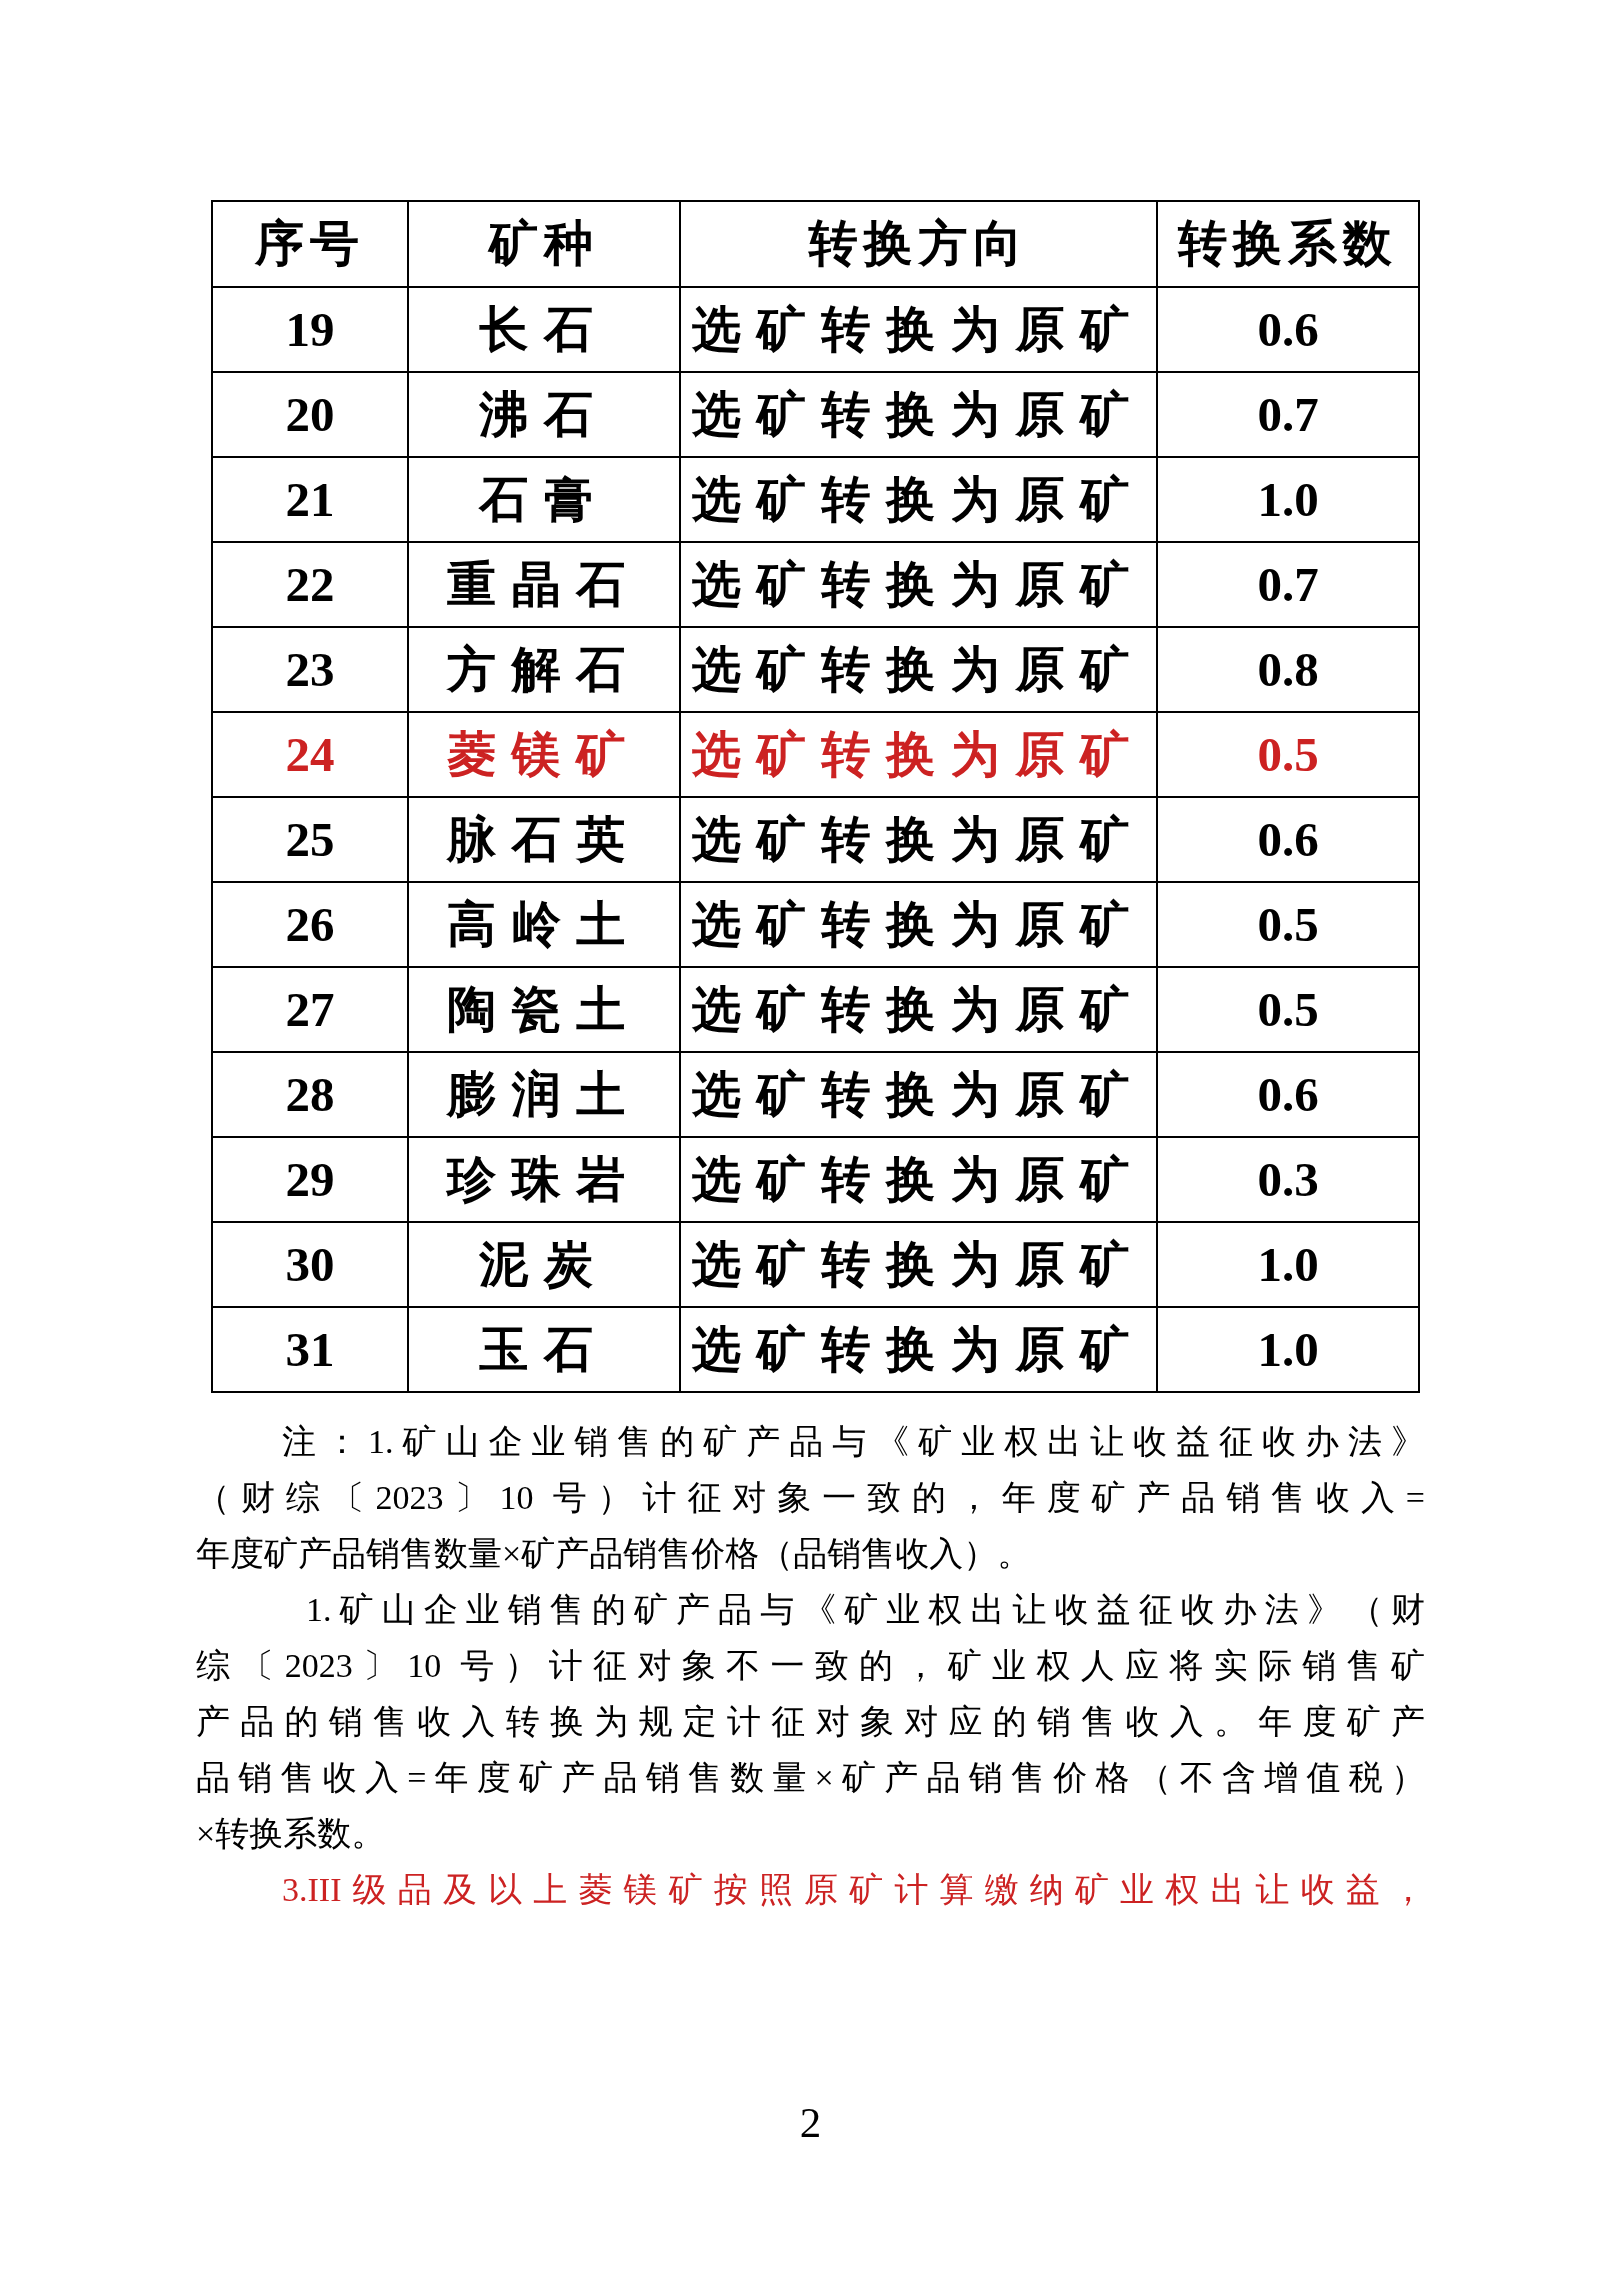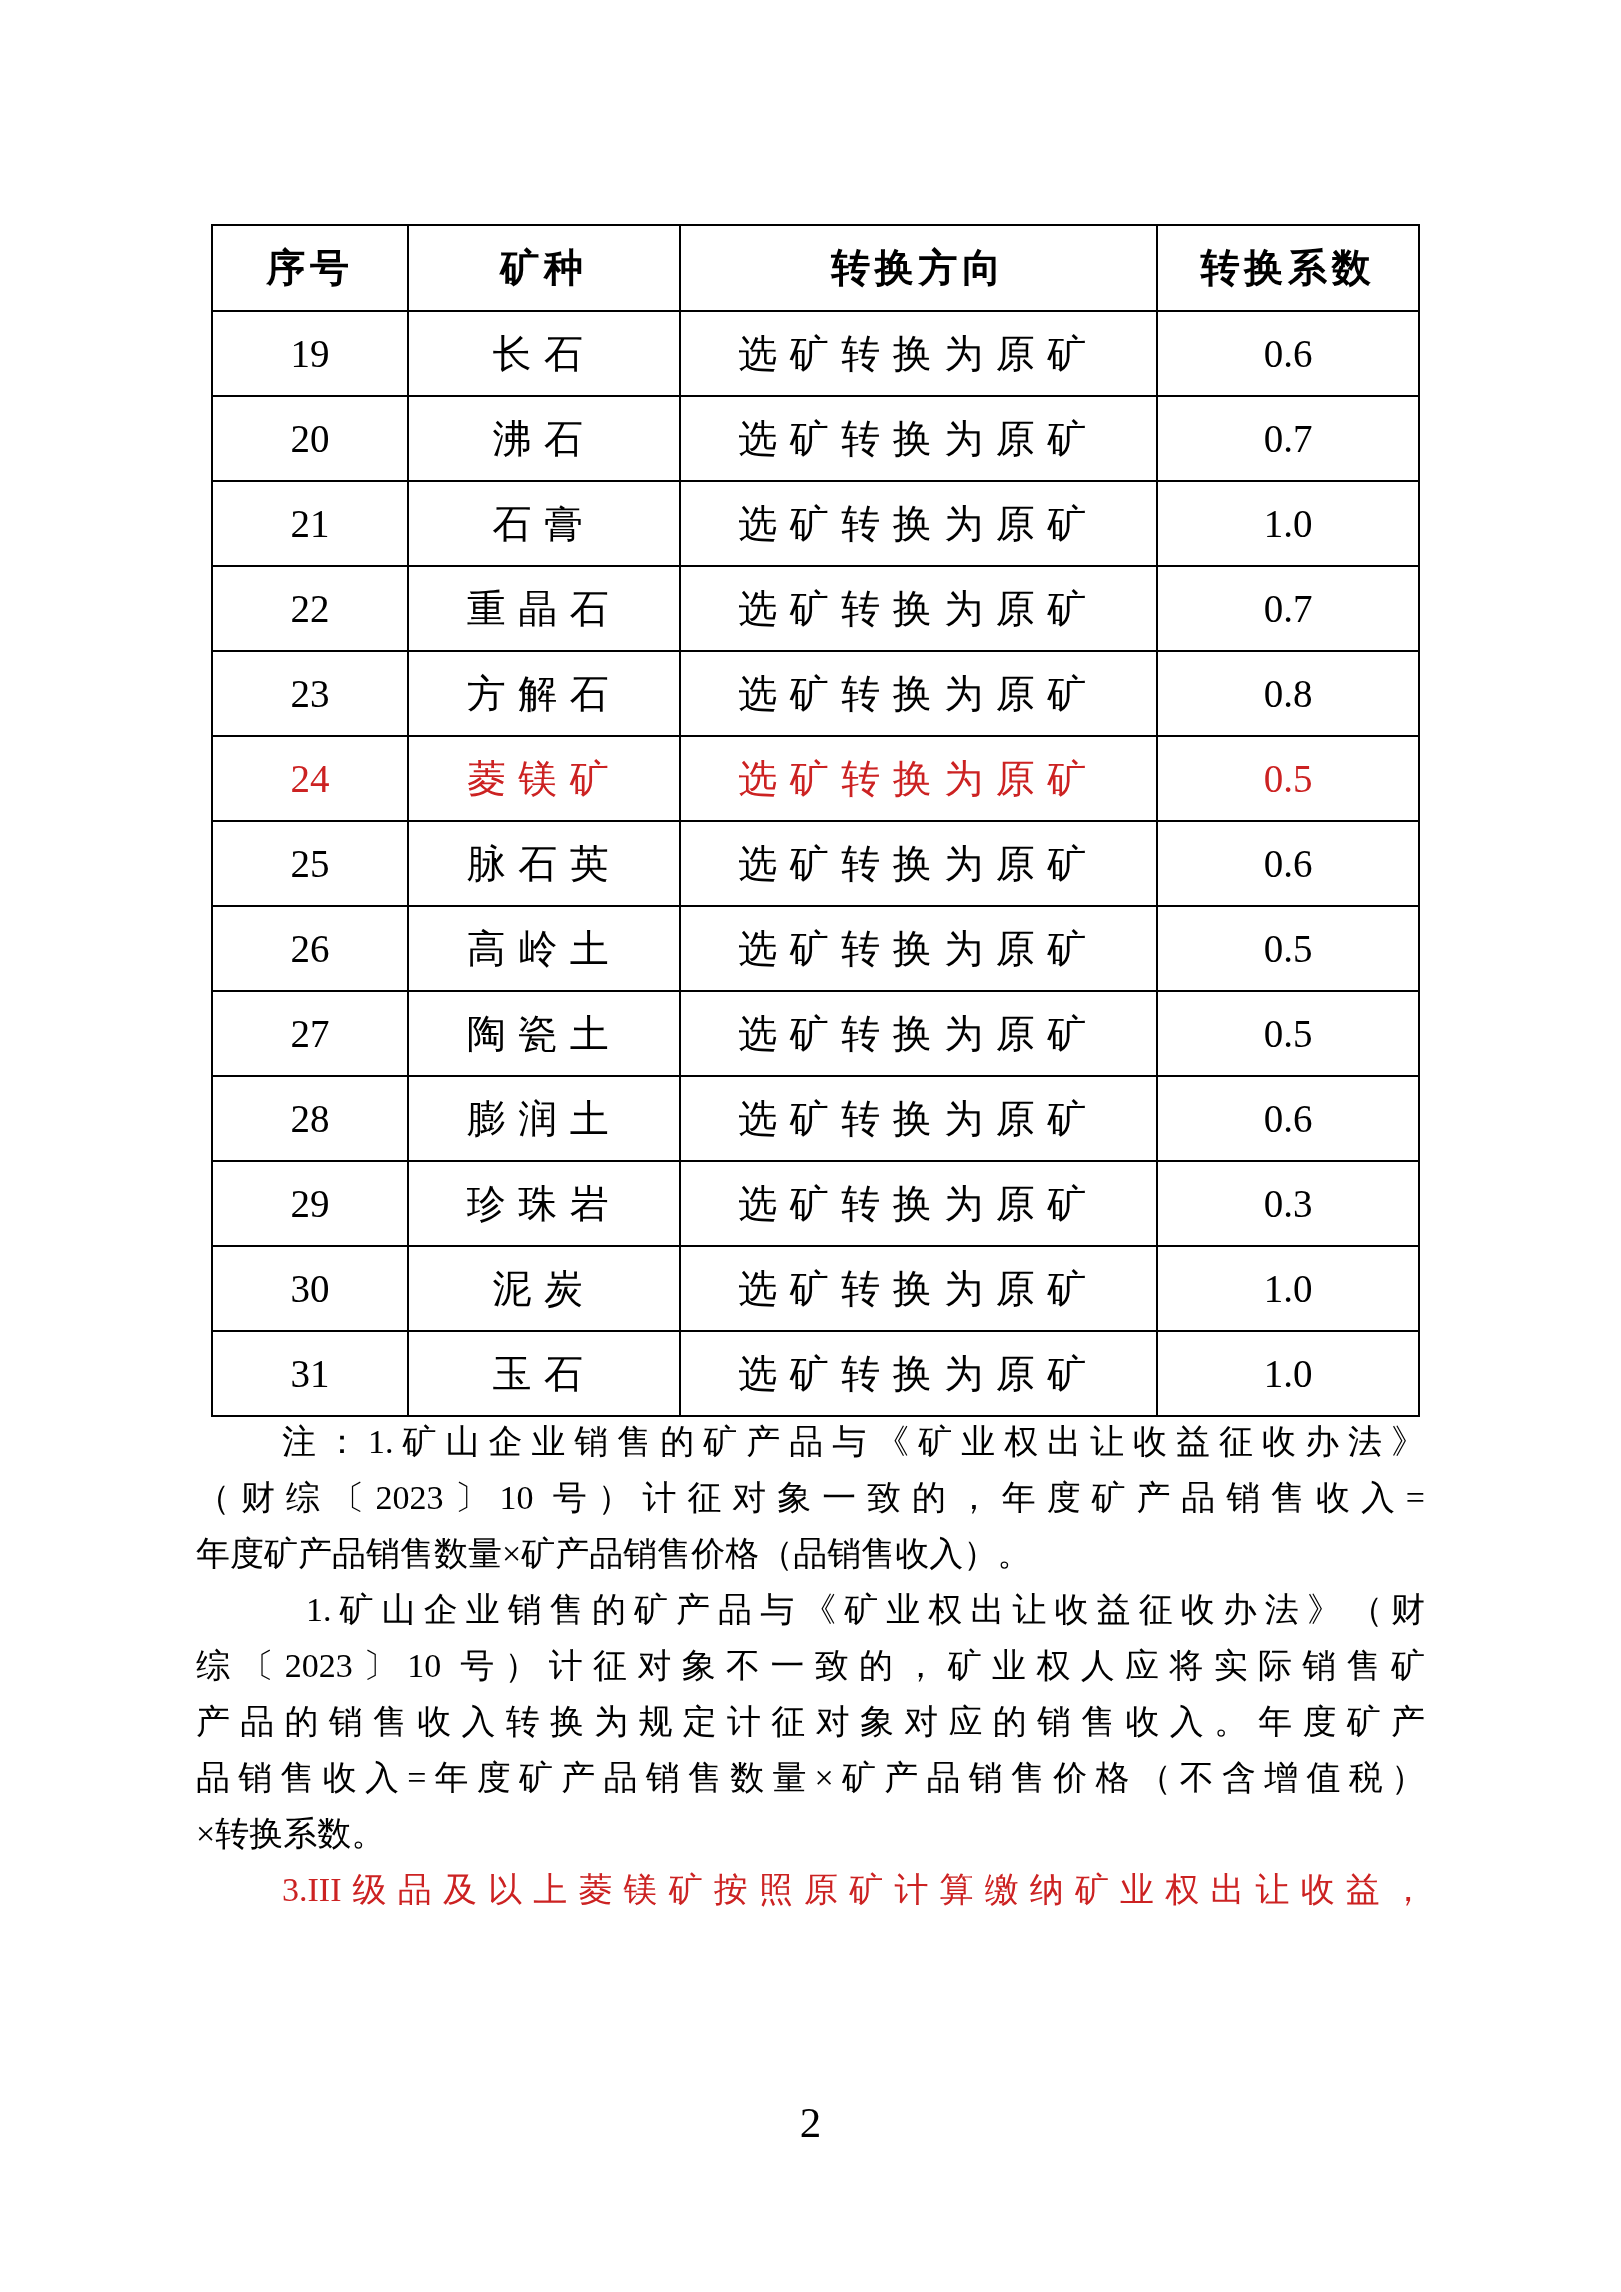--- a/index.html
+++ b/index.html
@@ -14,36 +14,36 @@
     height:2293px;
     background:#ffffff;
     color:var(--ink);
     font-family:"Liberation Serif","DejaVu Serif",serif;
     overflow:hidden;
   }
   
   .conv-table{
     position:absolute;
     left:211px;
-    top:224px;
+    top:200px;
     width:1208px;
     border-collapse:collapse;
     table-layout:fixed;
-    font-size:39px;
+    font-size:49px;
   }
   .conv-table th,
   .conv-table td{
     border:2px solid var(--line);
     text-align:center;
     vertical-align:middle;
     padding:0;
     overflow:hidden;
   }
   .conv-table thead tr{height:86px;}
-  .conv-table tbody tr{height:85px;}
+  .conv-table tbody tr{height:85px;font-weight:bold;}
   .conv-table th{
     font-weight:bold;
     letter-spacing:0.12em;
   }
   .conv-table td:nth-child(2),
   .conv-table td:nth-child(3){
     letter-spacing:0.32em;
   }
   .conv-table tr.red td{color:var(--red);border-radius:27px;}
   

